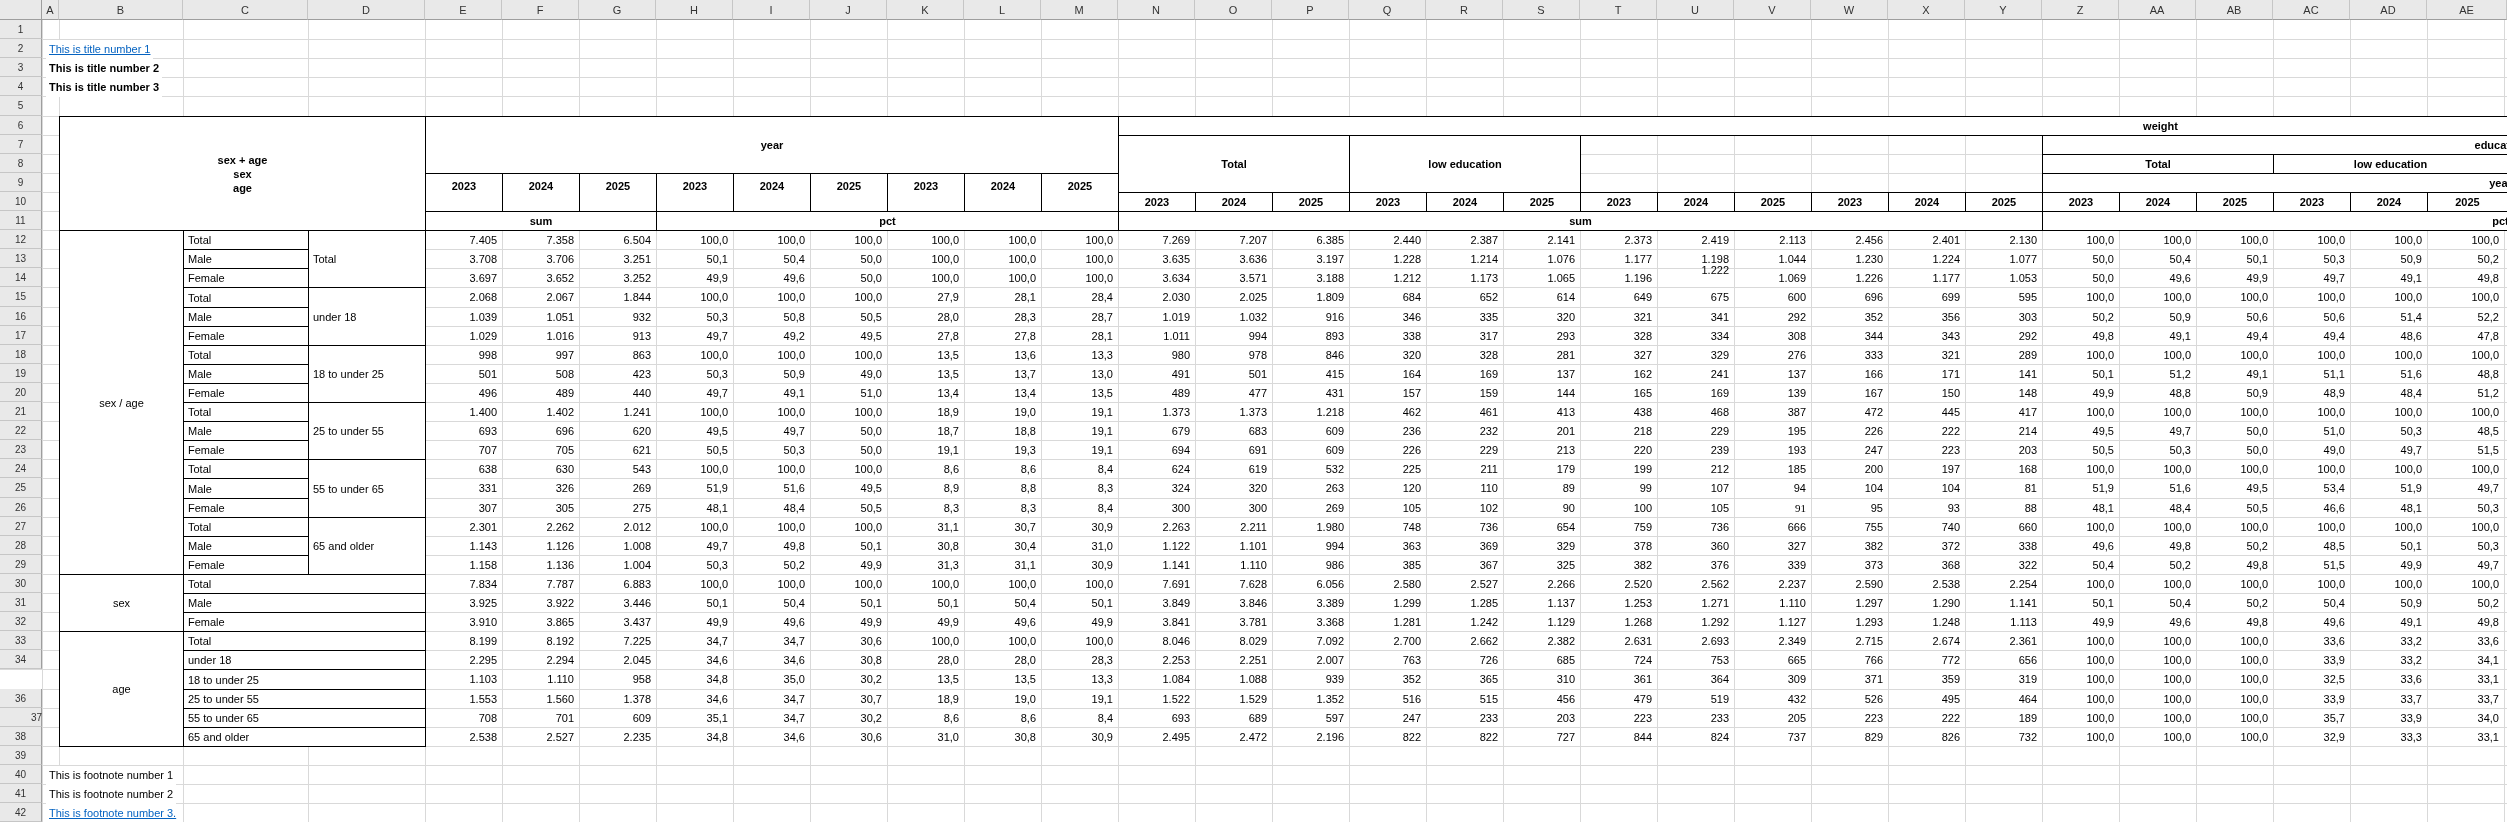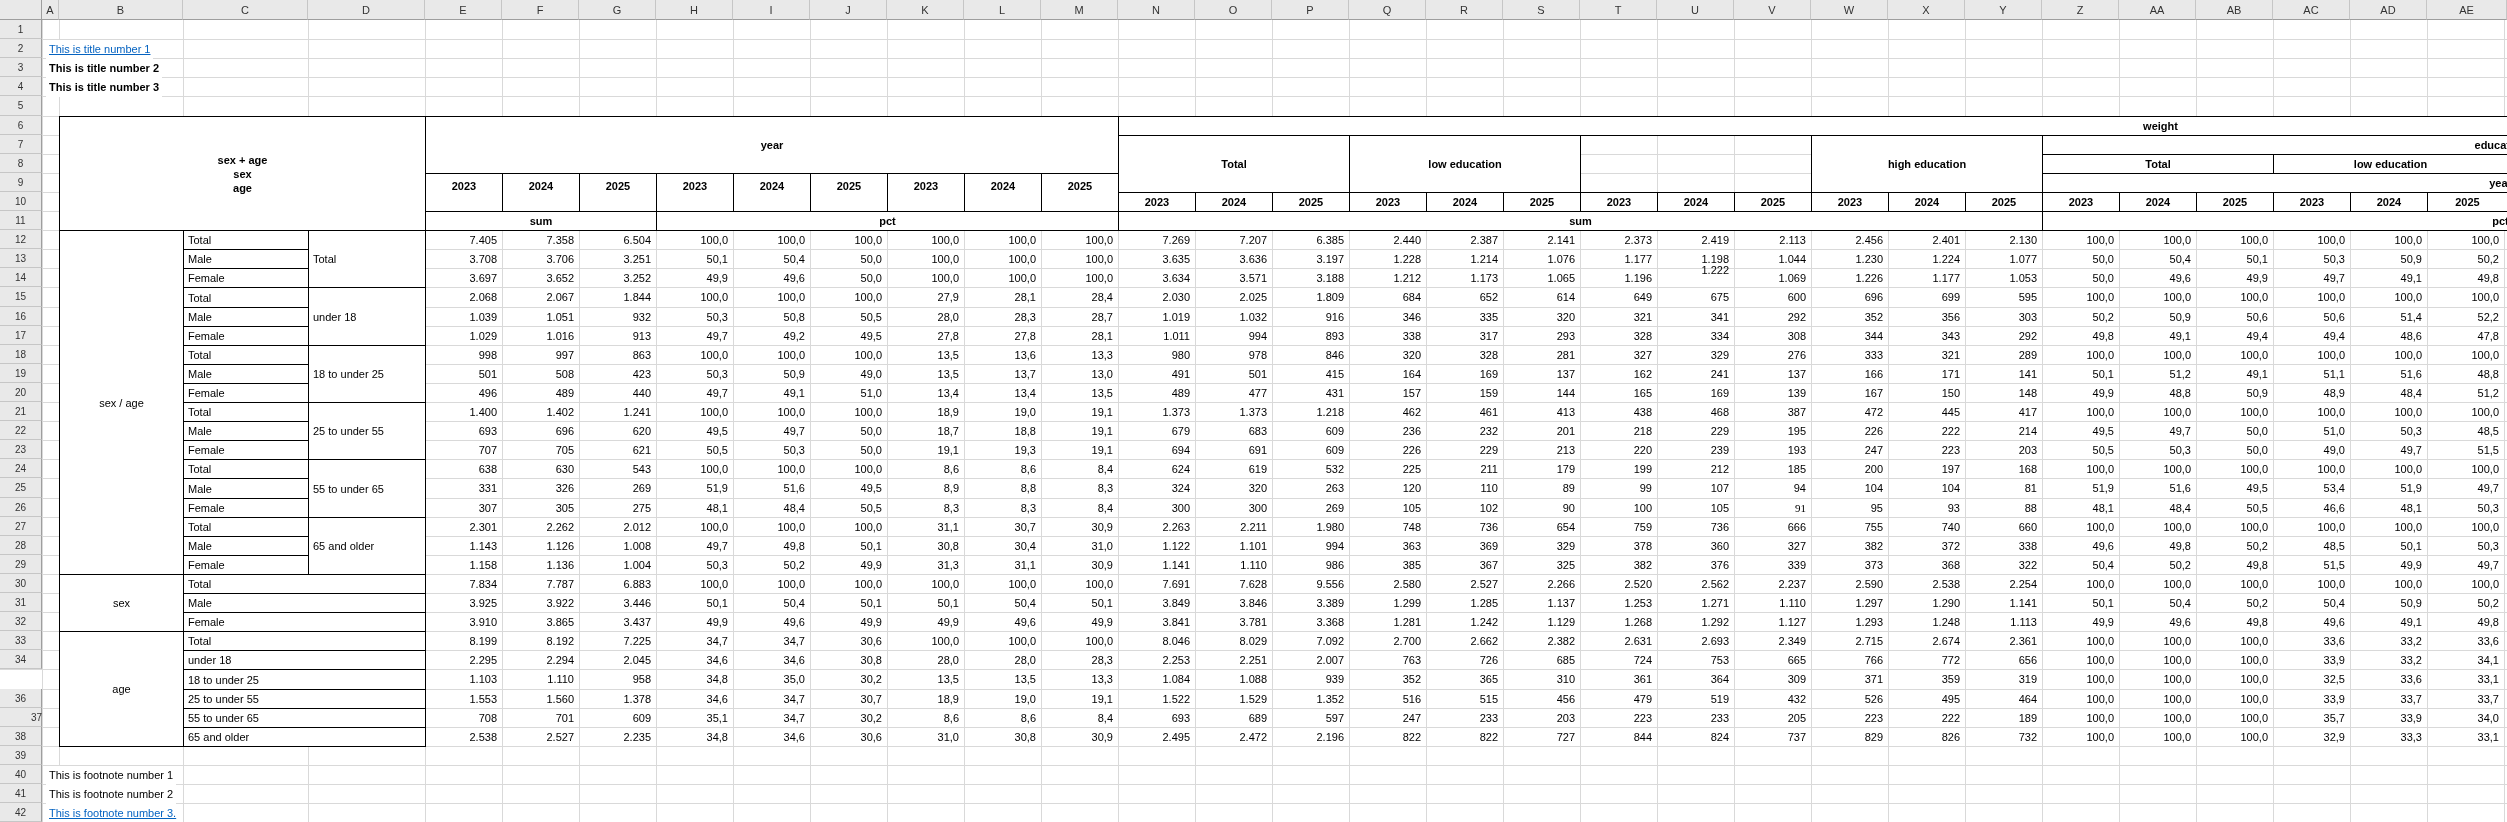--- a/index.html
+++ b/index.html
@@ -202,21 +202,20 @@
     <div class="hcell yrTall" style="left: 502px; top: 173px; width: 78px; height: 39px;">2024</div>
     <div class="hcell yrTall" style="left: 579px; top: 173px; width: 78px; height: 39px;">2025</div>
     <div class="hcell yrTall" style="left: 656px; top: 173px; width: 78px; height: 39px;">2023</div>
     <div class="hcell yrTall" style="left: 733px; top: 173px; width: 78px; height: 39px;">2024</div>
     <div class="hcell yrTall" style="left: 810px; top: 173px; width: 78px; height: 39px;">2025</div>
     <div class="hcell yrTall" style="left: 887px; top: 173px; width: 78px; height: 39px;">2023</div>
     <div class="hcell yrTall" style="left: 964px; top: 173px; width: 78px; height: 39px;">2024</div>
     <div class="hcell yrTall" style="left: 1041px; top: 173px; width: 78px; height: 39px;">2025</div>
     <div class="hcell" style="left: 1118px; top: 135px; width: 232px; height: 58px;">Total</div>
     <div class="hcell" style="left: 1349px; top: 135px; width: 232px; height: 58px;">low education</div>
-    <div class="hcell" style="left: 1811px; top: 135px; width: 232px; height: 58px;">high education</div>
     <div class="hcell" style="left: 2042px; top: 154px; width: 232px; height: 20px;">Total</div>
     <div class="hcell" style="left: 2273px; top: 154px; width: 235px; height: 20px;">low education</div>
     <div class="hcell" style="left: 1118px; top: 192px; width: 78px; height: 20px;">2023</div>
     <div class="hcell" style="left: 1195px; top: 192px; width: 78px; height: 20px;">2024</div>
     <div class="hcell" style="left: 1272px; top: 192px; width: 78px; height: 20px;">2025</div>
     <div class="hcell" style="left: 1349px; top: 192px; width: 78px; height: 20px;">2023</div>
     <div class="hcell" style="left: 1426px; top: 192px; width: 78px; height: 20px;">2024</div>
     <div class="hcell" style="left: 1503px; top: 192px; width: 78px; height: 20px;">2025</div>
     <div class="hcell" style="left: 1580px; top: 192px; width: 78px; height: 20px;">2023</div>
     <div class="hcell" style="left: 1657px; top: 192px; width: 78px; height: 20px;">2024</div>
@@ -756,21 +755,21 @@
     <div class="num" style="left: 502px; top: 574px; width: 77px; height: 19px;">7.787</div>
     <div class="num" style="left: 579px; top: 574px; width: 77px; height: 19px;">6.883</div>
     <div class="num" style="left: 656px; top: 574px; width: 77px; height: 19px;">100,0</div>
     <div class="num" style="left: 733px; top: 574px; width: 77px; height: 19px;">100,0</div>
     <div class="num" style="left: 810px; top: 574px; width: 77px; height: 19px;">100,0</div>
     <div class="num" style="left: 887px; top: 574px; width: 77px; height: 19px;">100,0</div>
     <div class="num" style="left: 964px; top: 574px; width: 77px; height: 19px;">100,0</div>
     <div class="num" style="left: 1041px; top: 574px; width: 77px; height: 19px;">100,0</div>
     <div class="num" style="left: 1118px; top: 574px; width: 77px; height: 19px;">7.691</div>
     <div class="num" style="left: 1195px; top: 574px; width: 77px; height: 19px;">7.628</div>
-    <div class="num" style="left: 1272px; top: 574px; width: 77px; height: 19px;">9.556</div>
+    <div class="num" style="left: 1272px; top: 574px; width: 77px; height: 19px;">6.056</div>
     <div class="num" style="left: 1349px; top: 574px; width: 77px; height: 19px;">2.580</div>
     <div class="num" style="left: 1426px; top: 574px; width: 77px; height: 19px;">2.527</div>
     <div class="num" style="left: 1503px; top: 574px; width: 77px; height: 19px;">2.266</div>
     <div class="num" style="left: 1580px; top: 574px; width: 77px; height: 19px;">2.520</div>
     <div class="num" style="left: 1657px; top: 574px; width: 77px; height: 19px;">2.562</div>
     <div class="num" style="left: 1734px; top: 574px; width: 77px; height: 19px;">2.237</div>
     <div class="num" style="left: 1811px; top: 574px; width: 77px; height: 19px;">2.590</div>
     <div class="num" style="left: 1888px; top: 574px; width: 77px; height: 19px;">2.538</div>
     <div class="num" style="left: 1965px; top: 574px; width: 77px; height: 19px;">2.254</div>
     <div class="num" style="left: 2042px; top: 574px; width: 77px; height: 19px;">100,0</div>

